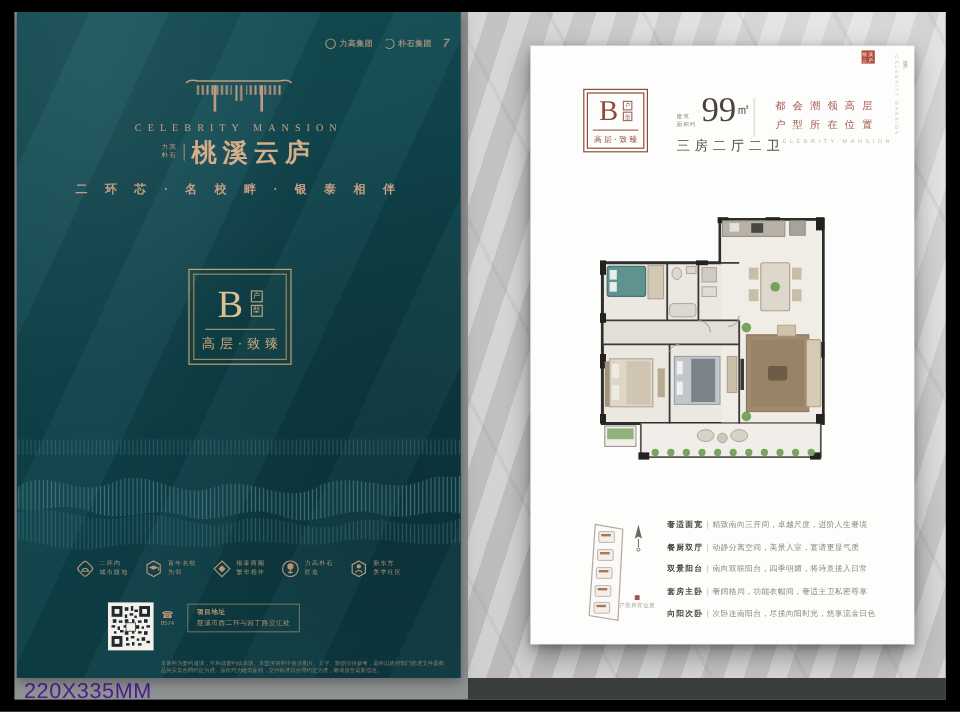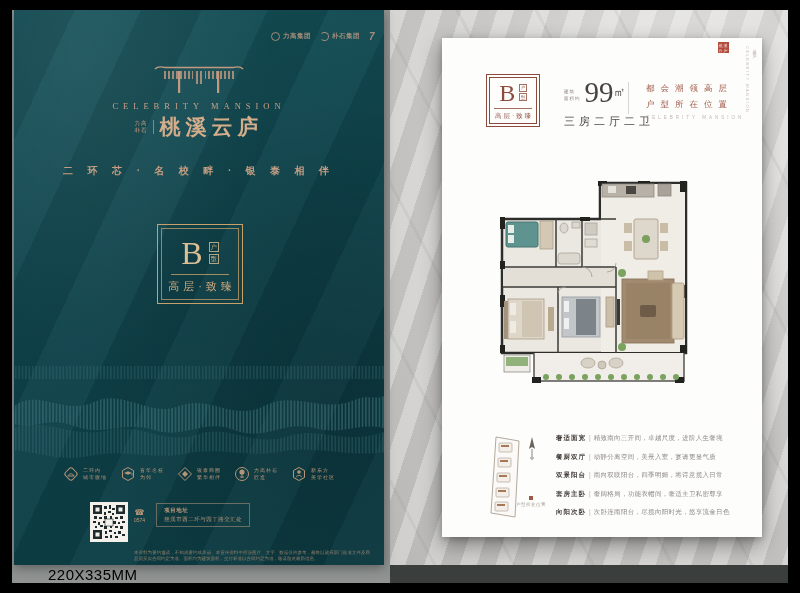--- a/index.html
+++ b/index.html
@@ -5,21 +5,21 @@
   html,body{margin:0;padding:0;}
   body{width:800px;height:593px;background:#000;position:relative;overflow:hidden;
        font-family:"Liberation Sans",sans-serif;}
   .canvas{position:absolute;left:12px;top:10px;width:776px;height:573px;background:#8f9392;}
   .marble{position:absolute;left:378px;top:0;width:398px;height:555px;
     background:
       repeating-linear-gradient(62deg, rgba(255,255,255,0) 0 38px, rgba(125,123,120,.10) 38px 41px, rgba(255,255,255,0) 41px 70px),
       repeating-linear-gradient(108deg, rgba(255,255,255,.28) 0 16px, rgba(0,0,0,.02) 16px 34px),
       radial-gradient(ellipse at 75% 15%, #e2e1df, #cbcac8 55%, #bdbcba);}
   .dark-strip{position:absolute;left:378px;top:555px;width:398px;height:18px;background:#3a3e3d;}
-  .size-label{position:absolute;left:8px;top:556px;font-size:15px;color:#000000;letter-spacing:.5px;margin-left:28px;}
+  .size-label{position:absolute;left:8px;top:556px;font-size:18px;color:#4c1d95;letter-spacing:.5px;}
 
   
   .poster{position:absolute;left:2px;top:0;width:370px;height:555px;overflow:hidden;
     color:#c49e82;box-shadow:0 3px 10px rgba(0,0,0,.35);
     background:
       radial-gradient(ellipse at 18% 8%, rgba(255,255,255,.06), transparent 45%),
       radial-gradient(ellipse at 85% 70%, rgba(0,0,0,.18), transparent 55%),
       repeating-linear-gradient(115deg, rgba(0,0,0,.07) 0 55px, rgba(255,255,255,.025) 55px 115px),
       linear-gradient(160deg,#155058 0%,#0f434b 45%,#0d3d45 100%);}
   .logos{position:absolute;top:21px;right:9px;display:flex;align-items:center;gap:9px;color:#9f8d7c;}
@@ -28,21 +28,21 @@
   .ring.half{border-left-color:transparent;}
   .logo-seven{font-size:10px;font-weight:bold;font-style:italic;}
   .emblem{position:absolute;left:50%;top:52px;transform:translateX(-50%);}
   .brand-en{position:absolute;left:0;width:100%;top:91px;text-align:center;
     font-family:"Liberation Serif",serif;font-size:8.5px;letter-spacing:5px;color:#c9a185;}
   .brand-row{position:absolute;left:0;width:100%;top:103px;display:flex;justify-content:center;align-items:center;gap:6px;}
   .brand-prefix{display:flex;flex-direction:column;font-size:5.5px;line-height:7px;letter-spacing:1px;color:#c29c80;
     border-right:.5px solid rgba(194,156,128,.7);padding-right:5px;}
   .brand-cn{font-family:"Liberation Serif",serif;font-size:21px;font-weight:bold;letter-spacing:5px;color:#d4ad8b;}
   .tagline{position:absolute;left:0;width:100%;top:141px;text-align:center;
-    font-family:"Liberation Serif",serif;font-size:10px;font-weight:bold;letter-spacing:6px;color:#c49e82;margin-top:13px;}
+    font-family:"Liberation Serif",serif;font-size:10px;font-weight:bold;letter-spacing:6px;color:#c49e82;}
   .bbox{position:absolute;left:143px;top:214px;width:84px;height:78px;border:1px solid #c7a06a;}
   .bbox-inner{position:absolute;inset:3px;border:.5px solid rgba(199,160,106,.75);
     display:flex;flex-direction:column;align-items:center;justify-content:center;}
   .bbox-top{display:flex;align-items:center;gap:6px;margin-top:2px;}
   .bbox-letter{font-family:"Liberation Serif",serif;font-size:32px;line-height:32px;color:#dcbf94;}
   .bbox-type{display:flex;flex-direction:column;gap:2px;}
   .bbox-type span{font-size:6px;border:.5px solid rgba(220,191,148,.8);padding:1px;color:#dcbf94;line-height:6px;}
   .bbox-rule{width:58px;border-top:.5px solid rgba(199,160,106,.8);margin:5px 0 4px;}
   .bbox-grade{font-family:"Liberation Serif",serif;font-size:11px;letter-spacing:4px;color:#d3ad7f;padding-left:4px;}
   .waves{position:absolute;left:0;top:356px;width:370px;height:95px;}
@@ -70,21 +70,21 @@
   .st0{left:310px;} .st1{left:303px;}
   .pb-box{position:absolute;left:44px;top:36px;width:54px;height:53px;border:1.5px solid #8e4a3d;box-sizing:border-box;}
   .pb-inner{position:absolute;inset:2px;border:.5px solid #8e4a3d;
     display:flex;flex-direction:column;align-items:center;justify-content:center;}
   .pb-top{display:flex;align-items:center;gap:4px;}
   .pb-letter{font-family:"Liberation Serif",serif;font-size:24px;line-height:24px;color:#8e4a3d;}
   .pb-type{display:flex;flex-direction:column;gap:1.5px;}
   .pb-type span{font-size:4.5px;line-height:5px;border:.5px solid rgba(142,74,61,.8);padding:.5px;color:#8e4a3d;}
   .pb-rule{width:38px;border-top:.5px solid rgba(142,74,61,.8);margin:3px 0 3px;}
   .pb-grade{font-family:"Liberation Serif",serif;font-size:6.5px;letter-spacing:2px;color:#8e4a3d;padding-left:2px;}
-  .area-block{position:absolute;left:122px;top:40px;display:flex;align-items:center;gap:4px;}
+  .area-block{position:absolute;left:122px;top:40px;display:flex;align-items:flex-end;gap:4px;}
   .area-pre{display:flex;flex-direction:column;font-size:4.5px;line-height:6.5px;letter-spacing:1px;color:#857a72;margin-top:6px;}
   .area-val{font-family:"Liberation Serif",serif;font-size:29px;line-height:29px;color:#4a443f;}
   .area-unit{font-size:12px;color:#4a443f;vertical-align:6px;}
   .rooms{position:absolute;left:122px;top:76px;font-family:"Liberation Serif",serif;
     font-size:11px;letter-spacing:4px;color:#4f4944;text-align:center;}
   .hdr-div{position:absolute;left:186px;top:44px;width:1px;height:32px;background:#d8d4d0;}
   .slogan1,.slogan2{position:absolute;left:204px;width:110px;font-family:Liberation Serif, serif;
     font-size:8.5px;letter-spacing:6px;color:#a05a48;white-space:nowrap;}
   .slogan1{top:45px;} .slogan2{top:61px;}
   .slogan-en{position:absolute;left:204px;top:77px;font-size:4.5px;letter-spacing:3px;color:#c2b5ad;}

